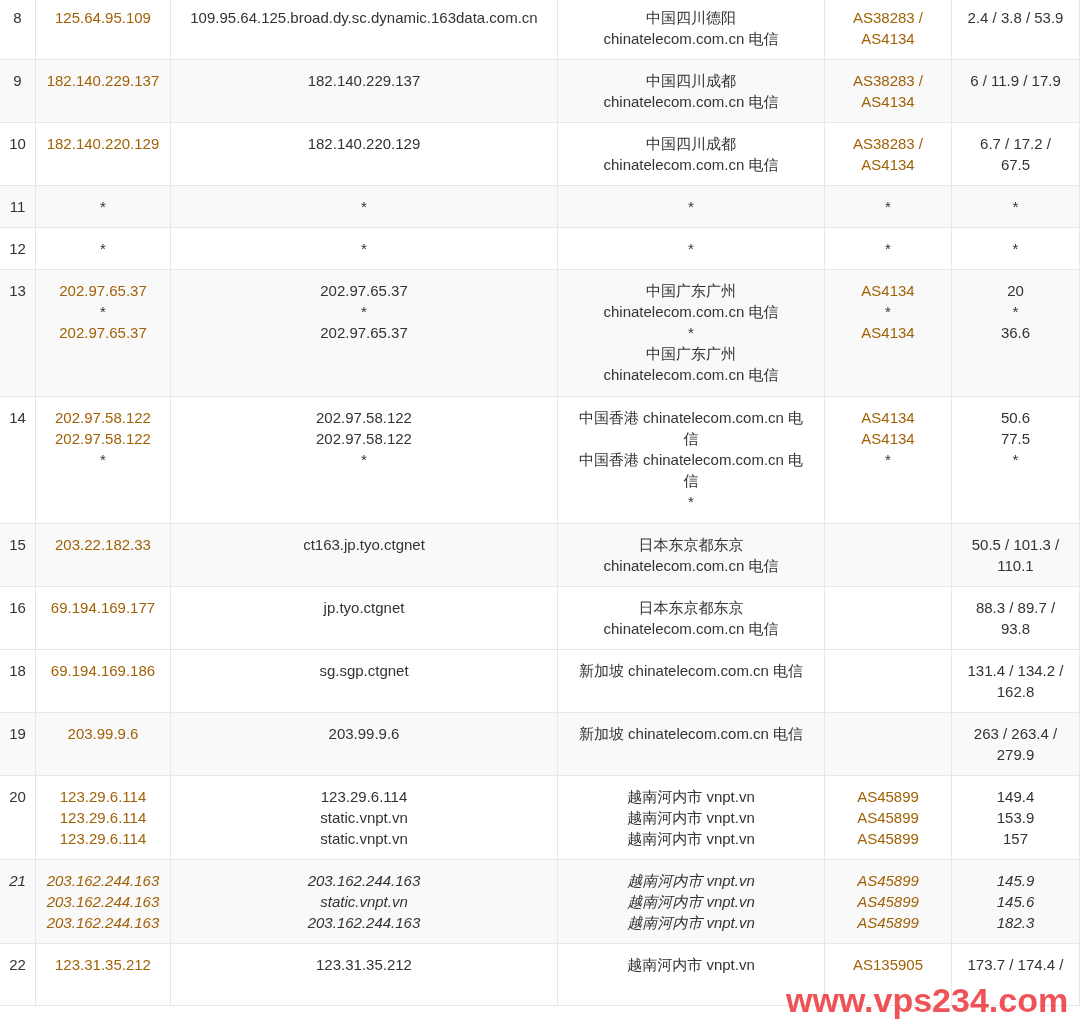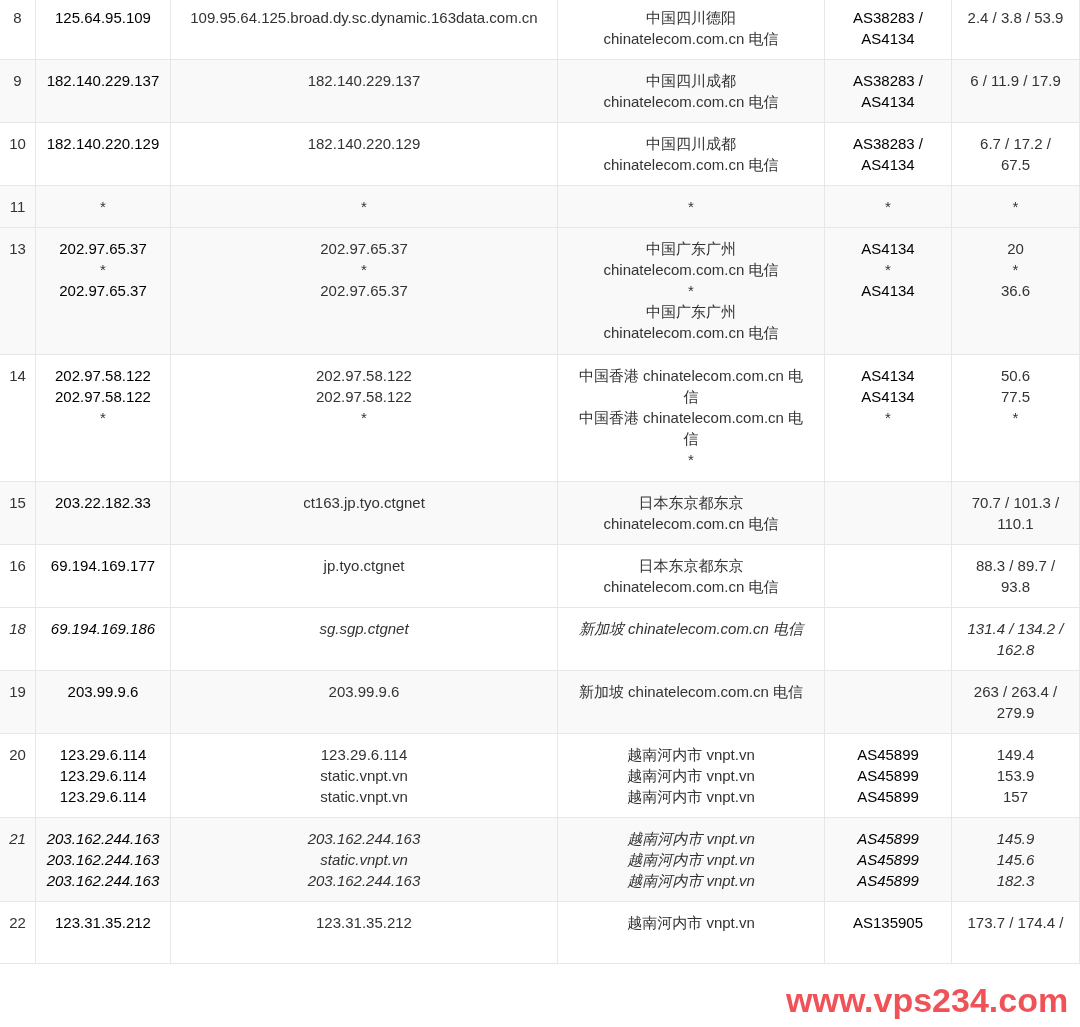--- a/index.html
+++ b/index.html
@@ -18,21 +18,21 @@
     vertical-align:top;text-align:center;
     font-size:15px;line-height:21px;
     padding:10px 5px;
     overflow-wrap:break-word;word-wrap:break-word;
   }
   tr.striped td{background:#f9f9fa;}
   td.col-hop{padding:10px 2px;}
   td.col-location{padding:10px 17px;}
   td.col-latency{padding:10px 12px;}
   .line{display:block;}
-  .link{color:#000000;cursor:pointer;text-decoration:none;}
+  .link{color:#a16207;cursor:pointer;text-decoration:none;}
   .watermark{
     position:absolute;left:786px;top:981px;
     font-size:34px;font-weight:700;letter-spacing:0;
     color:rgba(234,35,40,0.78);
     white-space:nowrap;pointer-events:none;
   }
 </style>
 </head>
 <body>
 
@@ -120,20 +120,40 @@
           <td class="col-location">
             <div class="line">*</div>
           </td>
           <td class="col-asn">
             <div class="line">*</div>
           </td>
           <td class="col-latency">
             <div class="line">*</div>
           </td>
         </tr>
+        <tr style="height: 40px;">
+          <td class="col-hop">
+            <div class="line">12</div>
+          </td>
+          <td class="col-ip">
+            <div class="line">*</div>
+          </td>
+          <td class="col-hostname">
+            <div class="line">*</div>
+          </td>
+          <td class="col-location">
+            <div class="line">*</div>
+          </td>
+          <td class="col-asn">
+            <div class="line">*</div>
+          </td>
+          <td class="col-latency">
+            <div class="line">*</div>
+          </td>
+        </tr>
         <tr class="striped" style="height: 127px;">
           <td class="col-hop">
             <div class="line">13</div>
           </td>
           <td class="col-ip">
             <a class="line link">202.97.65.37</a>
             <div class="line">*</div>
             <a class="line link">202.97.65.37</a>
           </td>
           <td class="col-hostname">
@@ -195,42 +215,42 @@
             <a class="line link">203.22.182.33</a>
           </td>
           <td class="col-hostname">
             <div class="line">ct163.jp.tyo.ctgnet</div>
           </td>
           <td class="col-location">
             <div class="line">日本东京都东京 chinatelecom.com.cn 电信</div>
           </td>
           <td class="col-asn"></td>
           <td class="col-latency">
-            <div class="line">70.7 / 101.3 / 110.1</div>
+            <div class="line">50.5 / 101.3 / 110.1</div>
           </td>
         </tr>
         <tr style="height: 62px; margin-top: 41px;">
           <td class="col-hop">
             <div class="line">16</div>
           </td>
           <td class="col-ip">
             <a class="line link">69.194.169.177</a>
           </td>
           <td class="col-hostname">
             <div class="line">jp.tyo.ctgnet</div>
           </td>
           <td class="col-location">
             <div class="line">日本东京都东京 chinatelecom.com.cn 电信</div>
           </td>
           <td class="col-asn"></td>
           <td class="col-latency">
             <div class="line">88.3 / 89.7 / 93.8</div>
           </td>
         </tr>
-        <tr style="height: 62px; font-style: italic;">
+        <tr style="height: 62px;">
           <td class="col-hop">
             <div class="line">18</div>
           </td>
           <td class="col-ip">
             <a class="line link">69.194.169.186</a>
           </td>
           <td class="col-hostname">
             <div class="line">sg.sgp.ctgnet</div>
           </td>
           <td class="col-location">

